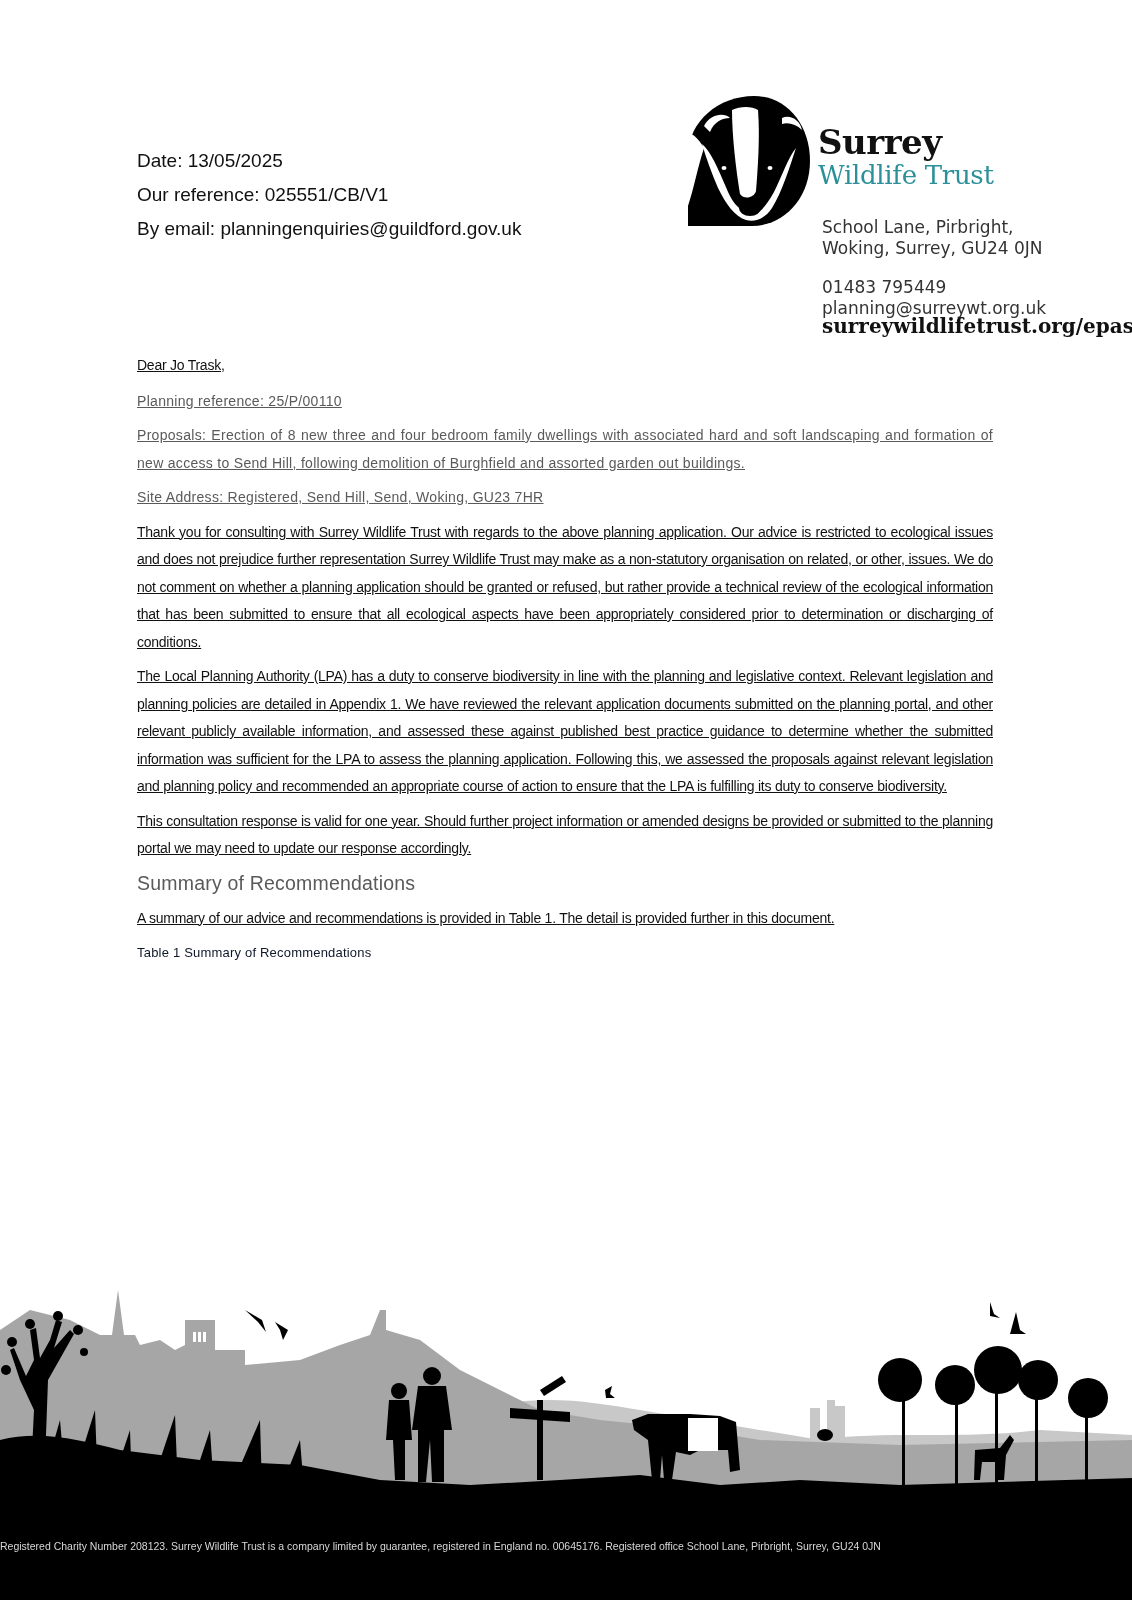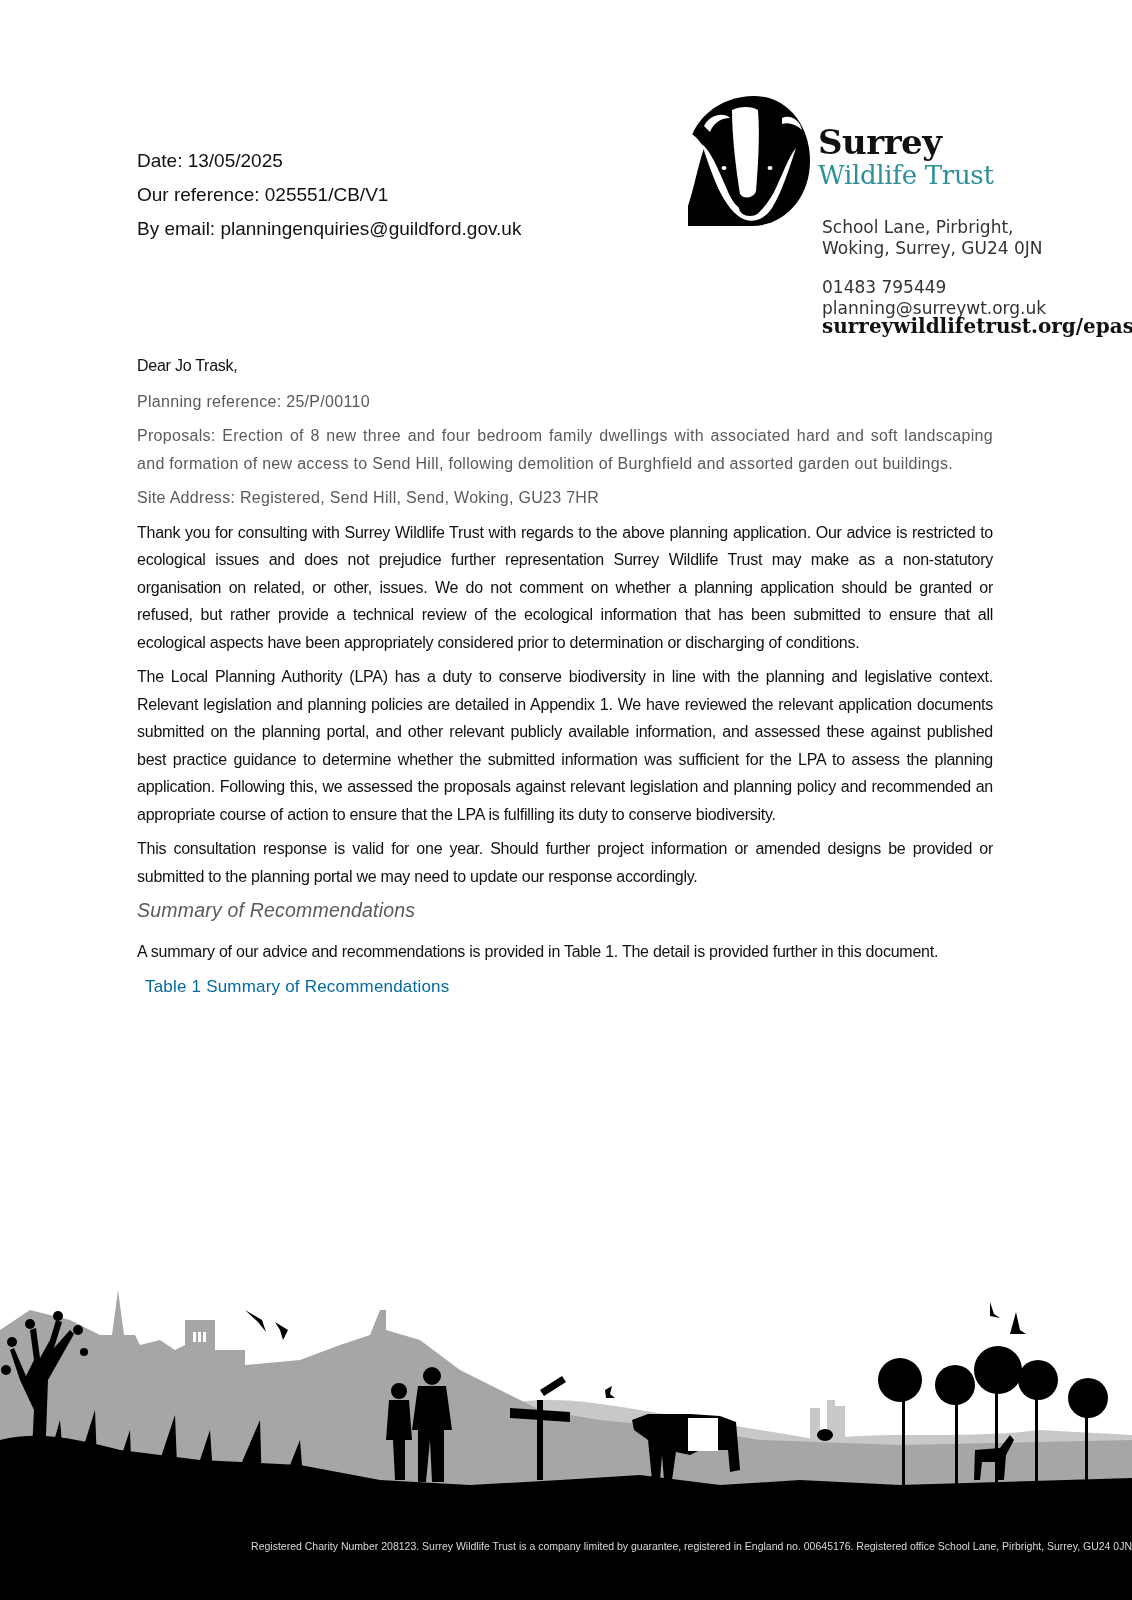--- a/index.html
+++ b/index.html
@@ -16,30 +16,30 @@
     .logo { position: absolute; left: 674px; top: 96px; width: 136px; height: 130px; }
     .brand { position: absolute; left: 818px; top: 124px; font-family: "DejaVu Serif", serif; }
     .brand .b1 { font-size: 34px; font-weight: bold; color: #111; letter-spacing: -0.5px; line-height: 36px; }
     .brand .b2 { font-size: 26px; color: #2b9099; line-height: 30px; letter-spacing: -0.3px; }
     .contact { position: absolute; left: 822px; top: 217px; font-family: "DejaVu Sans", sans-serif; font-size: 17px; color: #333; line-height: 21px; }
     .contact .gap { margin-top: 18px; }
     .weburl { position: absolute; left: 822px; top: 314px; font-family: "DejaVu Serif", serif; font-size: 20px; font-weight: bold; color: #111; }
 
     
     .content { position: absolute; left: 137px; top: 352px; width: 856px; }
-    .p { font-size: 16px; line-height: 27.5px; text-align: justify; color: #111; margin-bottom: 7px; letter-spacing: -0.25px; }
+    .p { font-size: 14px; line-height: 27.5px; text-align: justify; color: #111; margin-bottom: 7px; letter-spacing: -0.25px; text-decoration: underline; }
     .grey { color: #5a5a5a; letter-spacing: 0.3px; }
     .salutation { margin-bottom: 8px; }
-    .subhead { color: #5a5a5a; font-size: 19.5px; line-height: 27px; margin-bottom: 14px; letter-spacing: 0.2px; font-style: italic; }
-    .caption { color: #0369a1; font-size: 17px; line-height: 27px; letter-spacing: 0.2px; margin-left: 8px; }
+    .subhead { color: #5a5a5a; font-size: 19.5px; line-height: 27px; margin-bottom: 8px; letter-spacing: 0.2px; }
+    .caption { color: #0f172a; font-size: 13px; line-height: 27px; letter-spacing: 0.2px; }
 
     
     .landscape { position: absolute; left: 0; top: 1290px; width: 1132px; height: 230px; }
     .footer-band { position: absolute; left: 0; top: 1510px; width: 1132px; height: 90px; background: #000; }
-    .footer-text { position: absolute; left: 0; top: 1540px; width: 1132px; text-align: right; font-size: 10.5px; color: #d8d8d8; letter-spacing: 0; }
+    .footer-text { position: absolute; left: 0; top: 1540px; width: 1044px; text-align: left; font-size: 10.5px; color: #d8d8d8; letter-spacing: 0; }
   </style>
 </head>
 <body>
 
 <div class="page">
 
   <div class="meta">
     <div>Date: 13/05/2025</div>
     <div>Our reference: 025551/CB/V1</div>
     <div class="email">By email: planningenquiries@guildford.gov.uk</div>

